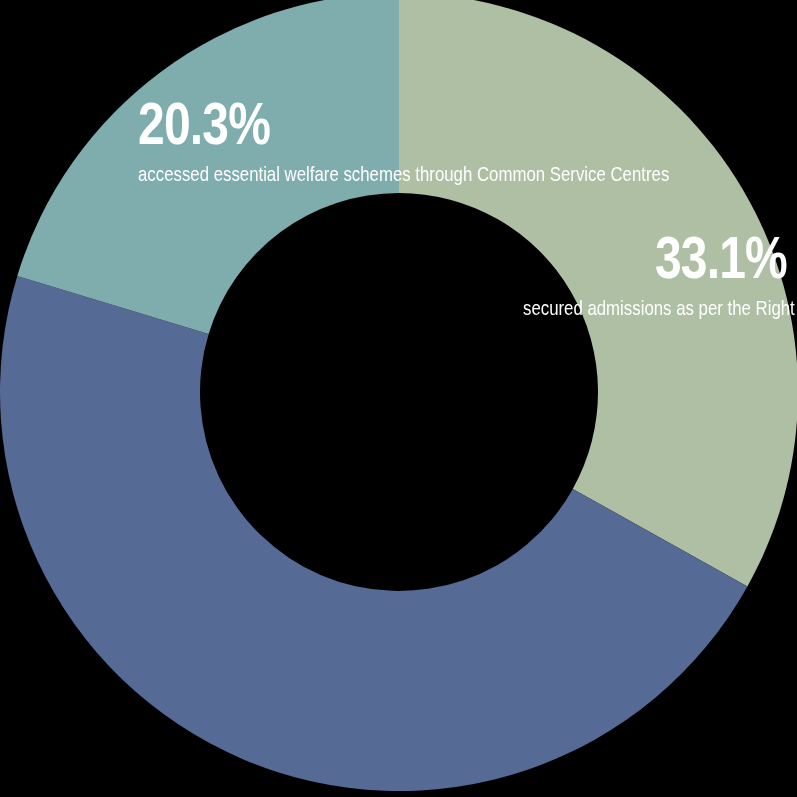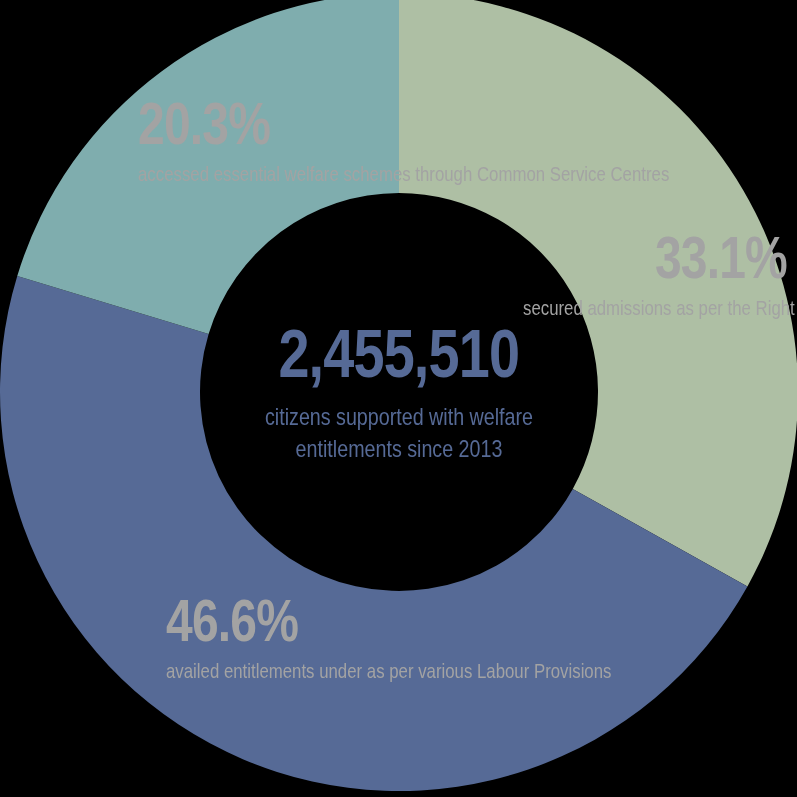--- a/index.html
+++ b/index.html
@@ -24,21 +24,21 @@
     left: 0;
     top: 0;
     width: 797px;
     height: 797px;
     display: block;
   }
 
   
   .label-block {
     position: absolute;
-    color: #a3a3a3;
+    color: #ffffff;
     line-height: 1.0;
   }
   .pct {
     display: block;
     font-size: 60px;
     font-weight: bold;
     letter-spacing: -1px;
     line-height: 0.95;
     transform: scaleX(0.80);
     transform-origin: left top;
@@ -133,23 +133,15 @@
   <div class="label-block" id="label-teal">
     <span class="pct">20.3%</span>
     <span class="desc"><span>accessed essential welfare schemes through Common Service Centres</span></span>
   </div>
 
   <div class="label-block" id="label-green">
     <span class="pct right-anchored">33.1%</span>
     <span class="desc right-anchored"><span>secured admissions as per the Right to Education Act</span></span>
   </div>
 
-  <div class="label-block" id="label-blue">
-    <span class="pct">46.6%</span>
-    <span class="desc"><span>availed entitlements under as per various Labour Provisions</span></span>
-  </div>
 
-  <div id="center-block">
-    <div id="center-value">2,455,510</div>
-    <div id="center-caption">citizens supported with welfare entitlements since 2013</div>
-  </div>
 
 </div>
 
 </body></html>

